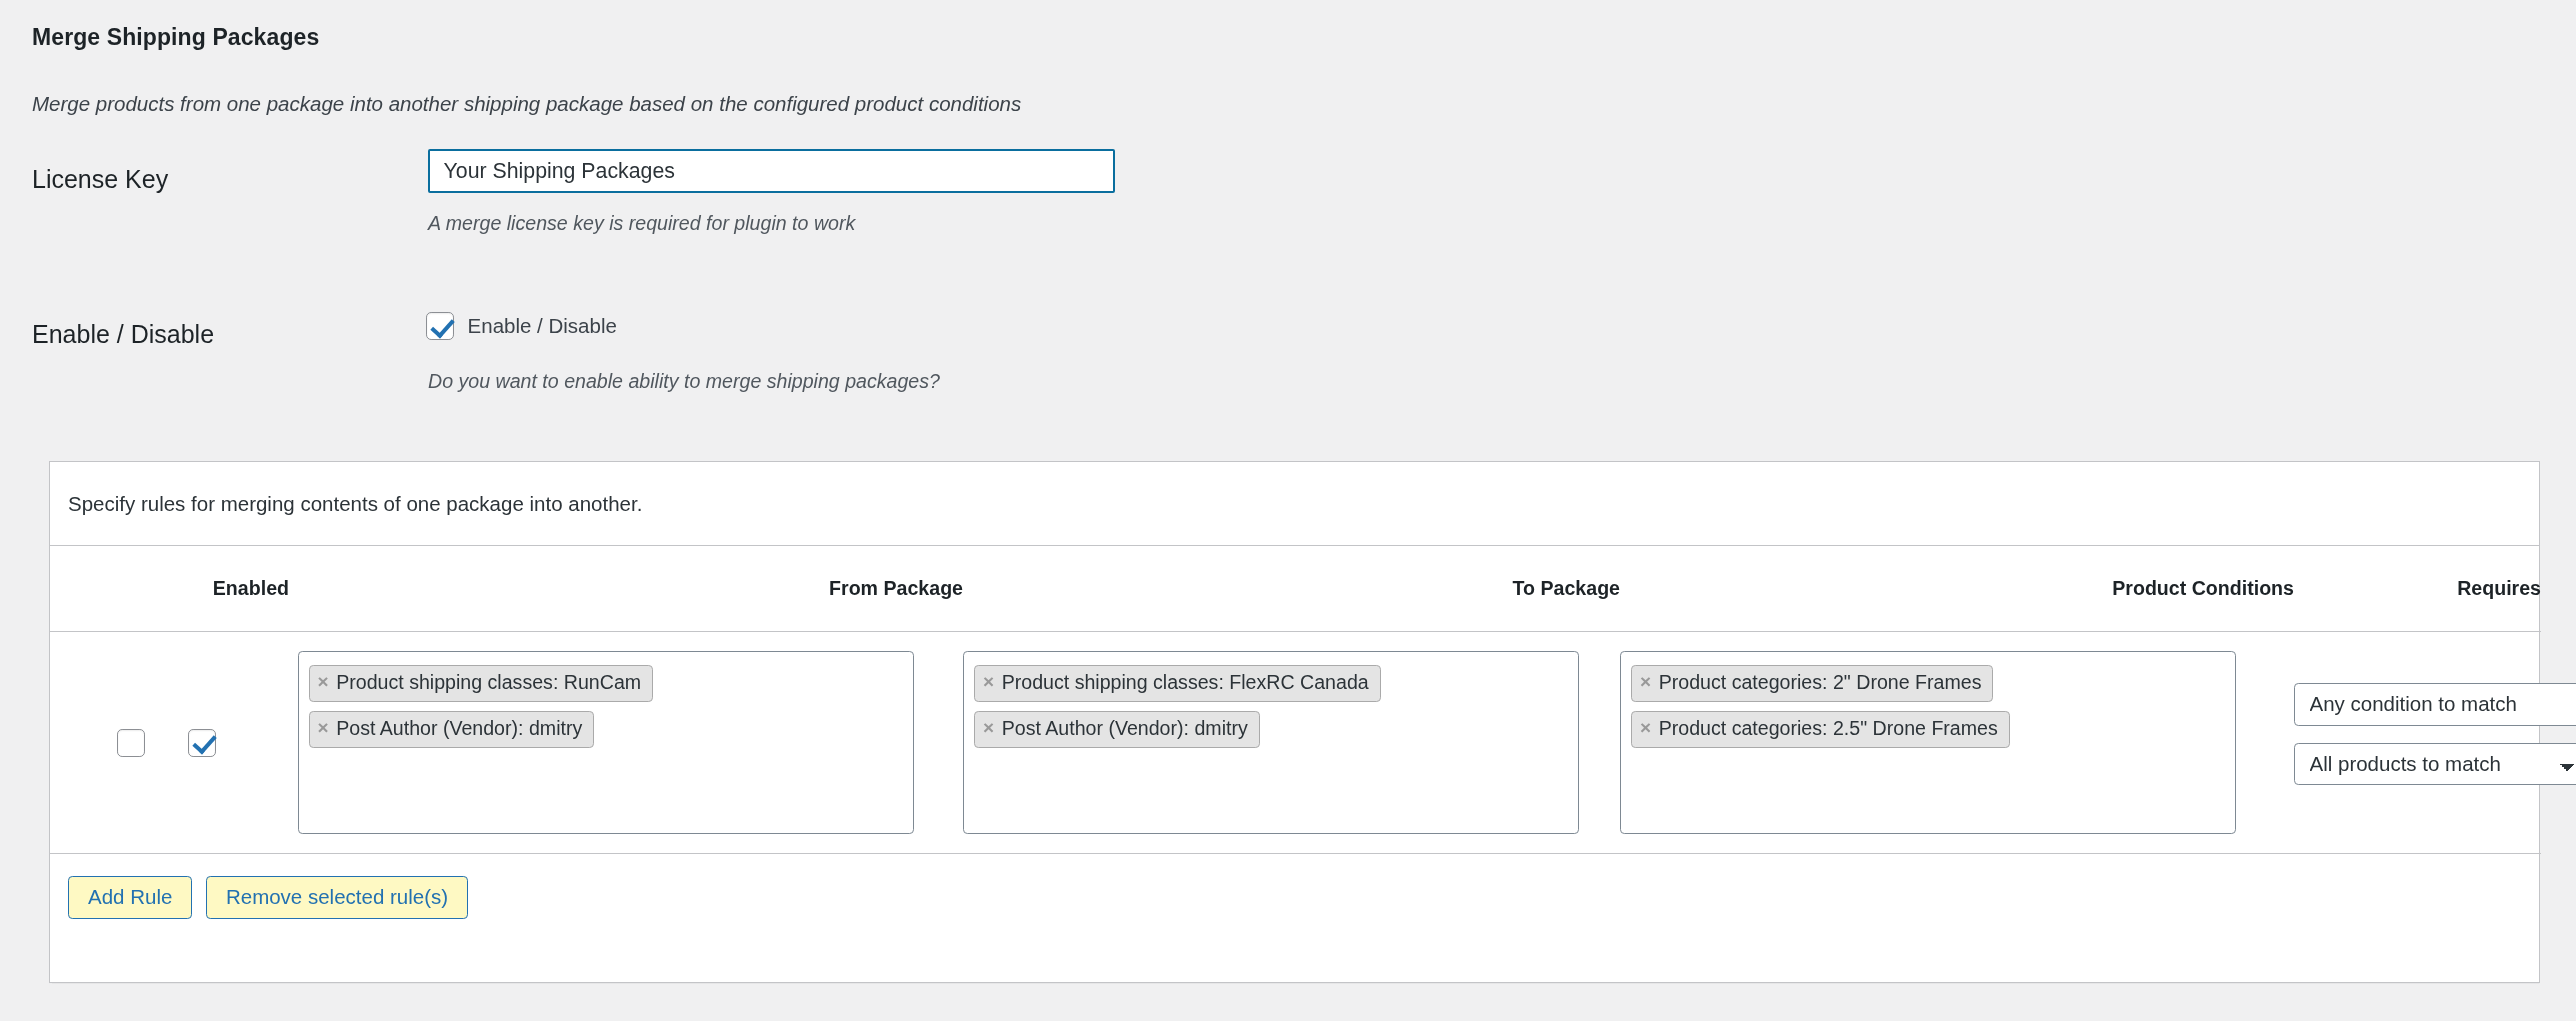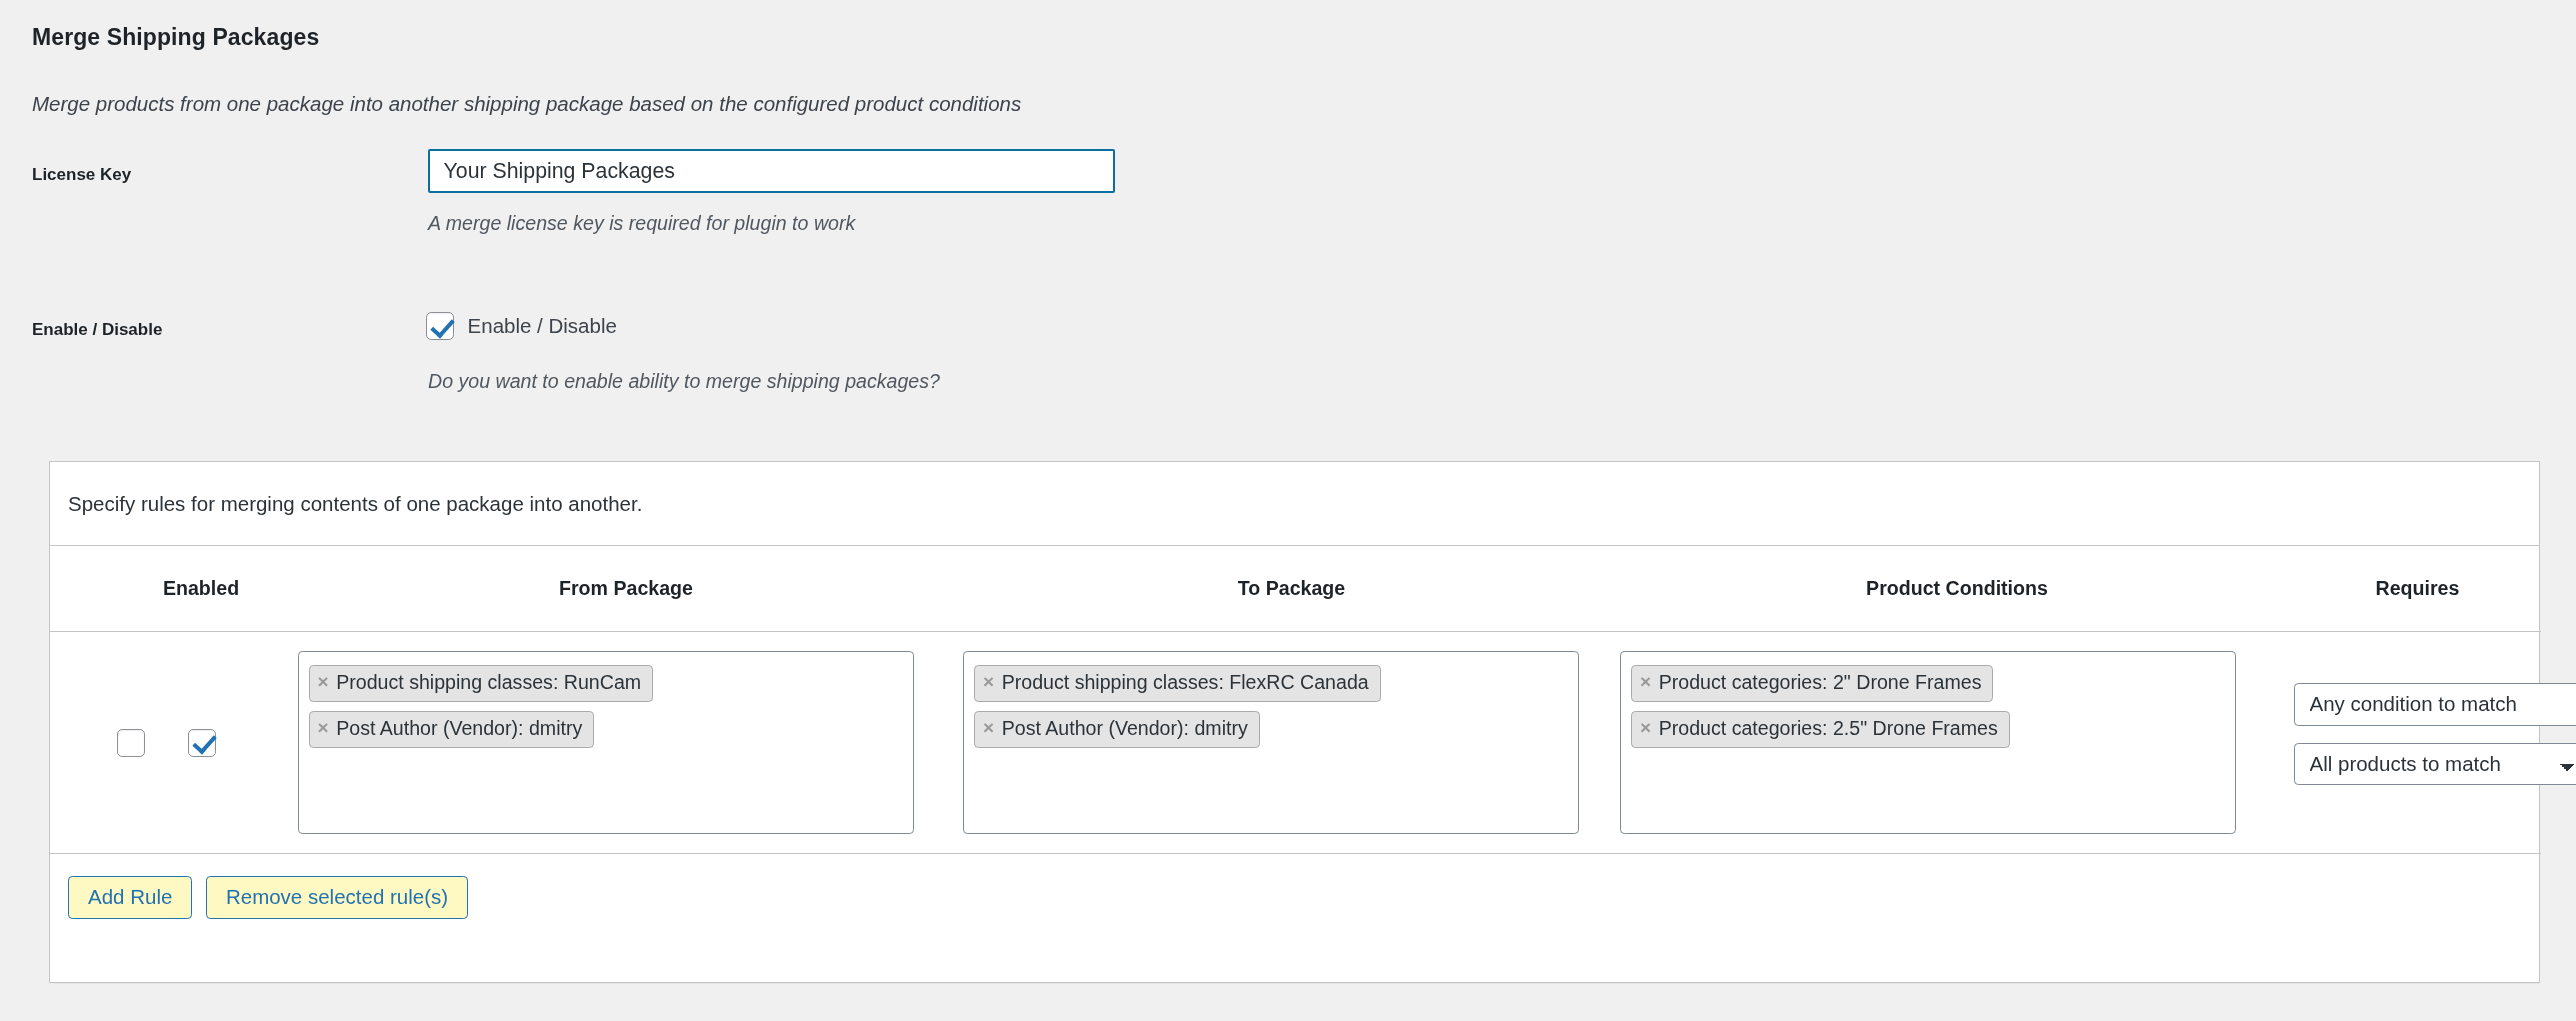--- a/index.html
+++ b/index.html
@@ -19,21 +19,21 @@
     font-size: 23px; font-weight: 700; color: #1d2327;
     letter-spacing: 0.1px;
   }
   .section-desc {
     position: absolute; left: 32px; top: 71px;
     font-size: 20.5px; font-weight: 400; color: #3c434a; font-style: italic;
   }
 
   
   .field-label {
-    position: absolute; font-size: 17px; font-weight: 700; color: #1d2327;
+    position: absolute; font-size: 25px; font-weight: 400; color: #1d2327;
   }
   .label-license { left: 32px; top: 165px; }
   .label-enable  { left: 32px; top: 320px; }
 
   .license-input {
     position: absolute; left: 428px; top: 149px;
     width: 687px; height: 44px;
     background: #fff;
     border: 2.6px solid #0a6e9e;
     border-radius: 2px;
@@ -81,21 +81,21 @@
     box-shadow: 0 0.9px 0.9px rgba(0,0,0,.04);
   }
   .panel-intro {
     height: 84px; display: flex; align-items: center;
     padding: 0 18px;
     border-bottom: 0.9px solid #c3c4c7;
     font-size: 20.5px; color: #2c3338;
   }
   .rules-table { width: 100%; border-collapse: collapse; table-layout: fixed; }
   .rules-table th {
-    text-align: center; font-size: 19.6px; font-weight: 700; color: #1d2327;
+    text-align: right; font-size: 19.6px; font-weight: 700; color: #1d2327;
     padding: 31px 0 31px 0;
     border-bottom: 0.9px solid #c3c4c7;
     vertical-align: middle;
   }
   .rules-table td {
     padding: 0; vertical-align: middle;
     border-bottom: 0.9px solid #c3c4c7;
   }
   .col-enabled  { width: 239px; padding-left: 63px !important; }
   .col-from     { width: 674px; }

